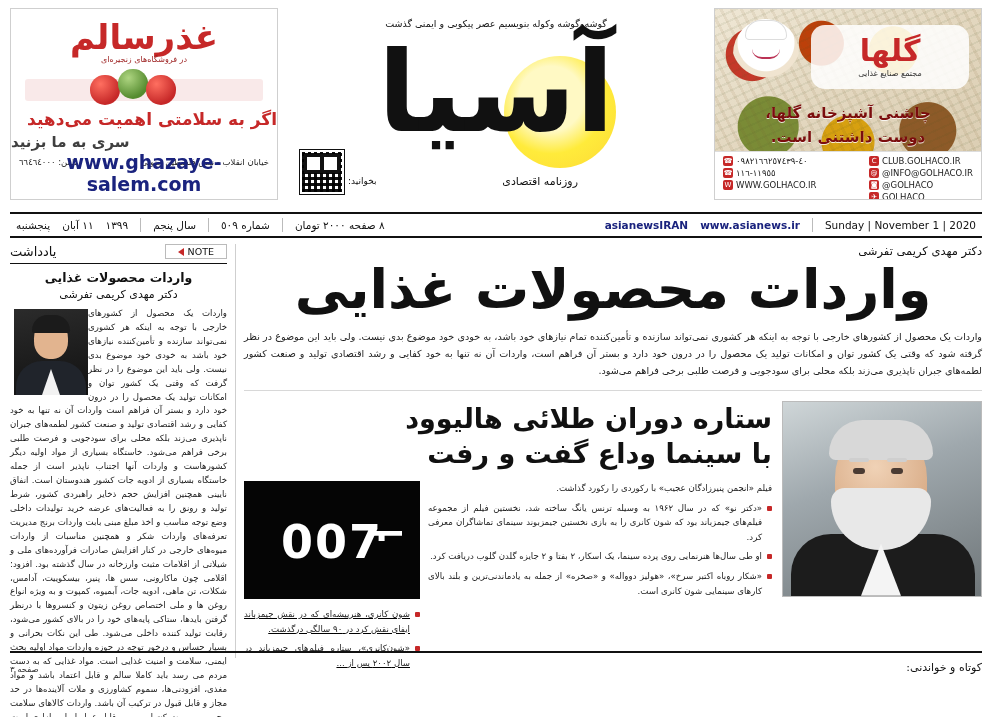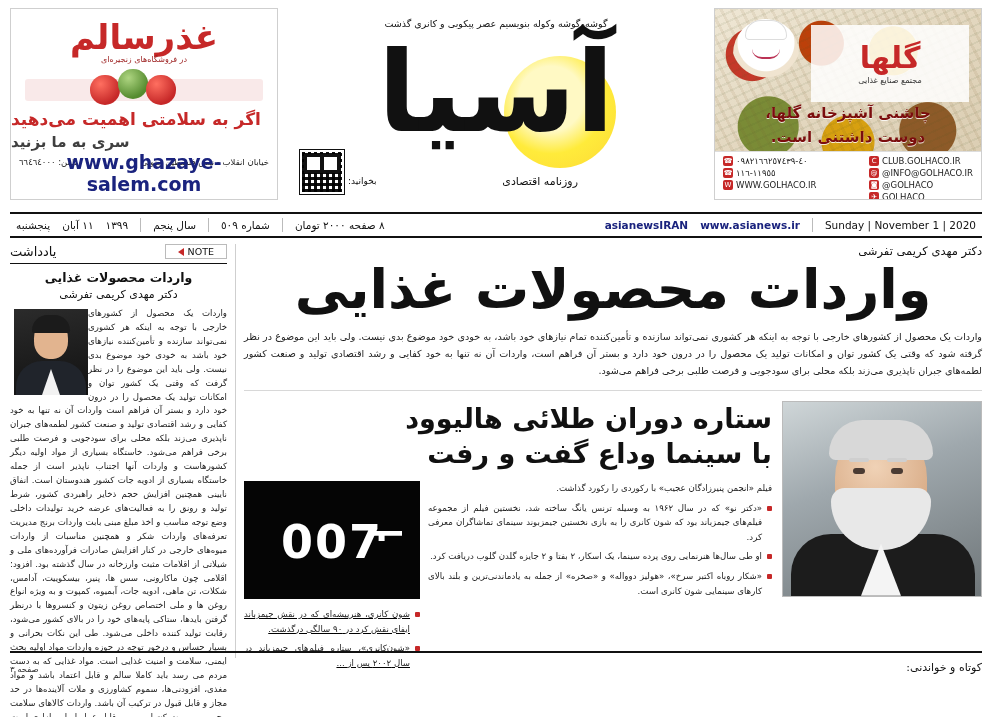--- a/index.html
+++ b/index.html
@@ -52,23 +52,23 @@
   .golha-spices::after {
     content: "";
     position: absolute; inset: 0;
     background:
       repeating-linear-gradient(63deg, rgba(120,90,40,.09) 0 3px, transparent 3px 9px),
       repeating-linear-gradient(-24deg, rgba(60,80,30,.07) 0 2px, transparent 2px 8px);
   }
   .golha-logo-box {
     position: absolute;
     top: 16px; left: 96px;
-    width: 158px; height: 77px;
+    width: 158px; height: 64px;
     background: rgba(255,255,255,.86);
-    border-radius: 0;
+    border-radius: 14px;
     display: flex; flex-direction: column;
     align-items: center; justify-content: center;
   }
   .golha-mark {
     color: #c62828;
     font-size: 30px;
     font-weight: bold;
     line-height: 1;
     letter-spacing: -1px;
   }
@@ -241,21 +241,21 @@
   .salem-ribbon {
     position: absolute;
     top: 70px; left: 14px; right: 14px;
     height: 22px;
     background: rgba(198,40,40,.10);
     border-radius: 3px;
   }
   .salem-h1 {
     position: absolute;
     top: 100px; left: 0; right: 0;
-    text-align: left;
+    text-align: right;
     color: #c62828;
     font-size: 17px;
     font-weight: bold;
   }
   .salem-h2 {
     position: absolute;
     top: 124px; left: 0; right: 0;
     text-align: left;
     color: #404040;
     font-size: 15px;
@@ -632,21 +632,21 @@
           </div>
           <div class="line">
             <span class="mini-ico">✈</span>
             <span>GOLHACO</span>
           </div>
         </div>
       </div>
     </div>
 
     <div class="masthead">
-      <div class="masthead-top-line">گوشه‌وگوشه وکوله بنویسیم عصر پیکوبی و کانری گذشت</div>
+      <div class="masthead-top-line">گوشه‌وگوشه وکوله بنویسیم عصر پیکوبی و ایمنی گذشت</div>
       <div class="sun"></div>
       <div class="logo-asia">آسیا</div>
       <div class="logo-caption">روزنامه اقتصادی</div>
       <div class="qr-label">بخوانید:</div>
       <div class="qr"></div>
     </div>
 
     <div class="ad-salem">
       <div class="salem-logo">غذرسالم</div>
       <div class="salem-sub">در فروشگاه‌های زنجیره‌ای</div>

